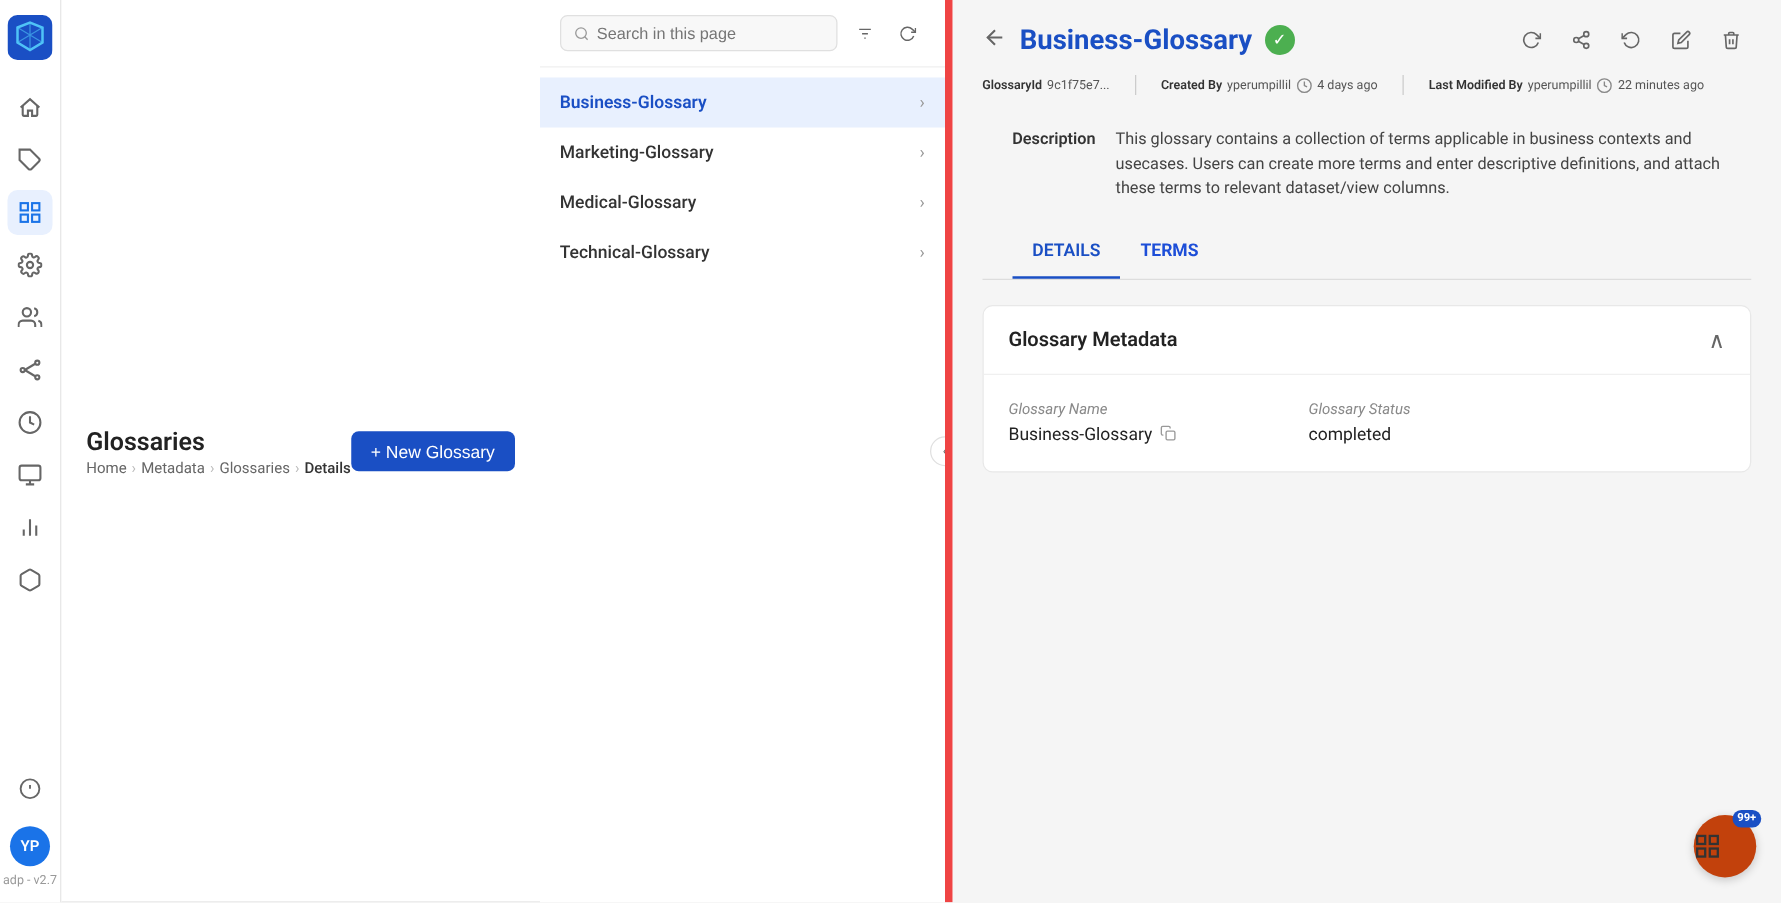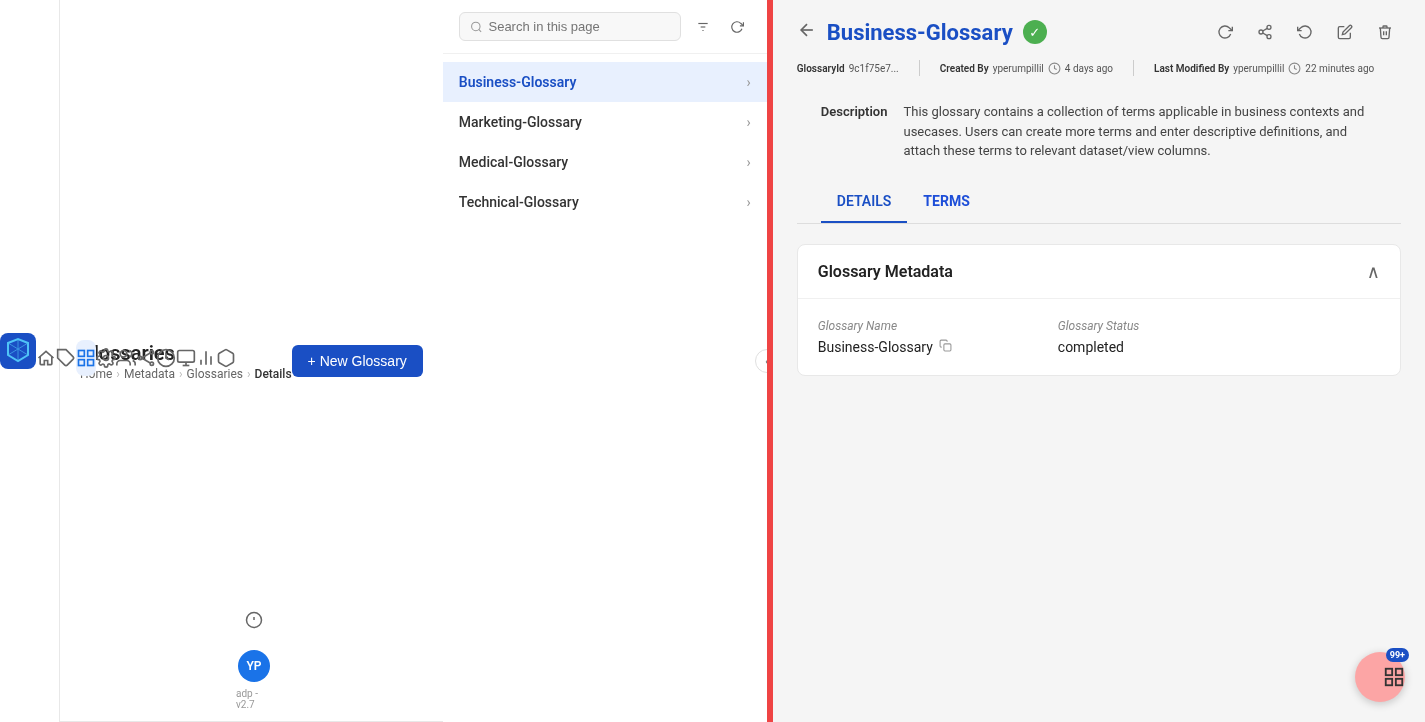--- a/index.html
+++ b/index.html
@@ -1,24 +1,24 @@
 <!DOCTYPE html>
 <html><head>
   <meta charset="utf-8">
   <style>
     * { box-sizing: border-box; margin: 0; padding: 0; }
     body { font-family: -apple-system, BlinkMacSystemFont, 'Segoe UI', Roboto, sans-serif; background: #f5f5f5; display: flex; height: 722px; overflow: hidden; }
 
     
     .nav-rail {
-      width: 60px;
+      width: 49px;
       background: #fff;
       border-right: 1px solid #e8e8e8;
       display: flex;
-      flex-direction: row;
+      flex-direction: column;
       align-items: center;
       padding: 12px 0;
       flex-shrink: 0;
       position: relative;
     }
     .nav-logo {
       width: 36px;
       height: 36px;
       margin-bottom: 20px;
     }
@@ -370,25 +370,25 @@
     }
     .copy-icon { color: #999; cursor: pointer; font-size: 13px; }
 
     
     .floating-btn {
       position: fixed;
       bottom: 20px;
       right: 20px;
       width: 50px;
       height: 50px;
-      background: #fca5a5;
+      background: #c2410c;
       border-radius: 50%;
       display: flex;
       align-items: center;
-      justify-content: flex-end;
+      justify-content: flex-start;
       cursor: pointer;
       box-shadow: 0 2px 8px rgba(0,0,0,0.2);
       font-size: 18px;
     }
     .notification-badge {
       position: absolute;
       top: -4px;
       right: -4px;
       background: #1a4fc4;
       color: #fff;

